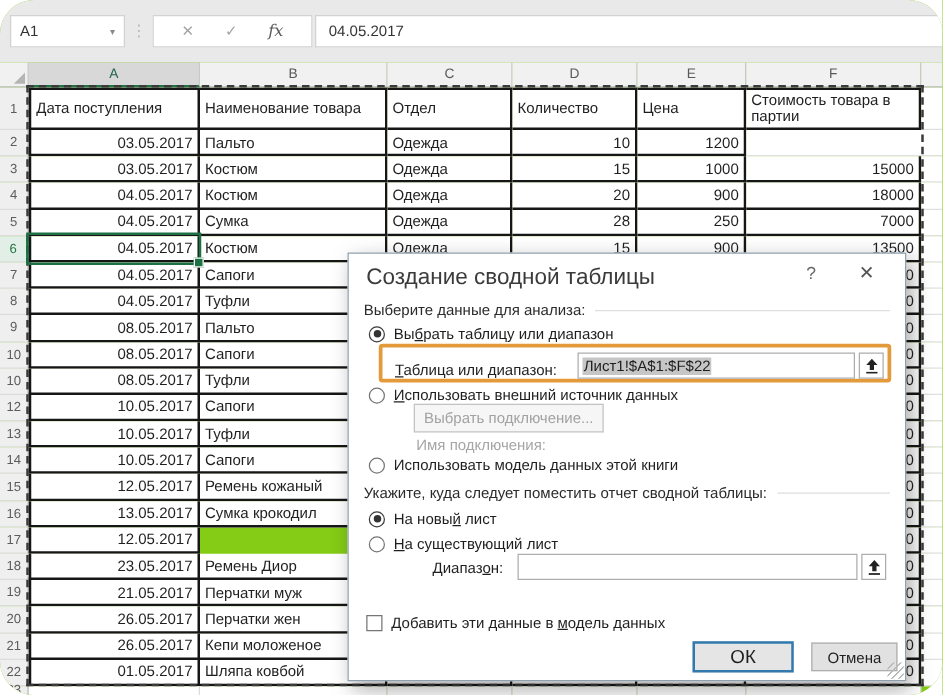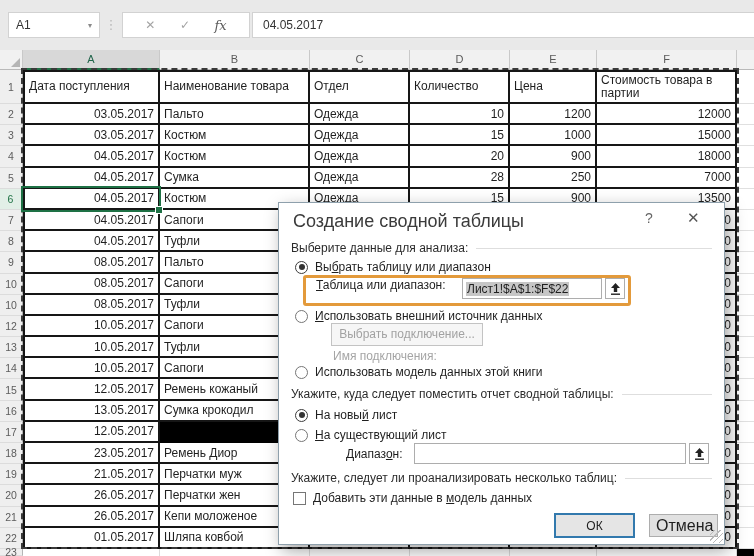--- a/index.html
+++ b/index.html
@@ -1,17 +1,17 @@
 <!DOCTYPE html>
 <html><head>
 <meta charset="utf-8">
 <style>
   html,body{margin:0;padding:0;}
-  #app{position:relative;width:754px;height:556px;background:#000000;overflow:hidden;
-       font-family:"Liberation Sans","DejaVu Sans",sans-serif;color:#1f1f1f;}
+  #app{position:relative;width:754px;height:556px;background:#84cc16;overflow:hidden;
+       font-family:"Liberation Sans","DejaVu Sans",sans-serif;color:#1f1f1f;border-radius:27px;}
 
   
   .fbar{position:absolute;top:0;left:0;right:0;height:50px;background:#e9e9e9;}
   .namebox{position:absolute;left:8px;top:12px;width:92px;height:26px;background:#fff;
            border:1px solid #d2d2d2;display:flex;align-items:center;padding:0 7px;
            box-sizing:border-box;font-size:12px;color:#333;}
   .namebox .dd{margin-left:auto;font-size:8px;color:#8a8a8a;}
   .vdots{position:absolute;left:104px;top:14px;width:14px;height:22px;color:#b9b9b9;
          font-size:13px;text-align:center;line-height:22px;}
   .fxbox{position:absolute;left:122px;top:12px;width:128px;height:26px;background:#fff;
@@ -71,41 +71,41 @@
   .dlg-close{position:absolute;left:408px;top:6px;font-size:15px;color:#555;}
   .group{position:absolute;left:12px;right:12px;display:flex;align-items:center;color:#2b2b2b;}
   .group::after{content:"";flex:1;height:1px;background:#dedede;margin-left:8px;}
   .opt{position:absolute;display:flex;align-items:center;gap:7px;}
   .radio{width:13px;height:13px;border:1px solid #767676;border-radius:50%;background:#fff;
          box-sizing:border-box;display:flex;align-items:center;justify-content:center;flex:none;}
   .radio.on{border-color:#3c3c3c;}
   .radio.on::after{content:"";width:6px;height:6px;border-radius:50%;background:#333;}
   .cbox{width:13px;height:13px;border:1px solid #767676;background:#fff;box-sizing:border-box;flex:none;}
   .ak{text-decoration:underline;}
-  .orange{position:absolute;left:24px;top:72px;width:328px;height:31px;
+  .orange{position:absolute;left:24px;top:72px;width:410px;height:31px;
           border:3px solid #E39A3B;border-radius:3px;box-sizing:border-box;background:#fff;
-          display:flex;align-items:flex-start;padding:0 3px 0 10px;}
+          display:flex;align-items:flex-end;padding:0 3px 0 10px;}
   .orange .lbl{width:146px;flex:none;}
   .txtfield{flex:1;height:21px;border:1px solid #adadad;box-sizing:border-box;background:#fff;
             display:flex;align-items:center;padding:0 3px;overflow:hidden;}
   .seltext{background:#c6c6c6;padding:0 1px;}
   .rbtn{width:20px;height:21px;border:1px solid #adadad;background:#fff;box-sizing:border-box;
         margin-left:3px;display:flex;align-items:center;justify-content:center;flex:none;padding:0;}
   .dis-btn{position:absolute;left:52px;top:120px;width:152px;height:23px;background:#f6f6f6;
            border:1px solid #c3c3c3;color:#a2a2a2;font-size:12px;text-align:center;
            line-height:21px;box-sizing:border-box;}
   .dis-lbl{position:absolute;left:54px;top:146px;color:#a5a5a5;}
   .rng2{position:absolute;left:0;top:240px;width:100%;display:flex;align-items:center;}
   .rng2 .lbl{margin-left:67px;width:68px;flex:none;}
   .rng2 .txtfield{flex:none;width:272px;}
   .btnrow{position:absolute;left:0;top:310px;width:100%;height:28px;}
   .okbtn{position:absolute;left:275px;top:0;width:81px;height:25px;background:#e5e5e5;
-         border:2px solid #3279ad;color:#1f1f1f;font-size:12px;box-sizing:border-box;}
+         border:2px solid #3279ad;color:#1f1f1f;font-size:15px;box-sizing:border-box;}
   .cbtn{position:absolute;left:370px;top:1px;width:69px;height:23px;background:#e1e1e1;
-        border:1px solid #adadad;color:#1f1f1f;font-size:16px;box-sizing:border-box;}
+        border:1px solid #adadad;color:#1f1f1f;font-size:12px;box-sizing:border-box;}
   .grip{position:absolute;right:1px;bottom:1px;width:13px;height:13px;
         background:repeating-linear-gradient(135deg,transparent 0 3px,#b9b9b9 3px 4px);}
   .arrow-ico{display:block;}
 </style>
 </head>
 <body>
 
 <div id="app">
 
   <div class="fbar">
@@ -146,21 +146,20 @@
         <div class="cell c5" style="width: 140px;">Стоимость товара в партии</div>
         <div class="gcell"></div>
       </div>
       <div class="grow ">
         <div class="gut">2</div>
         <div class="cell c0 al-r" style="width: 137px;">03.05.2017</div>
         <div class="cell c1" style="width: 150px;">Пальто</div>
         <div class="cell c2" style="width: 100px;">Одежда</div>
         <div class="cell c3 al-r" style="width: 100px;">10</div>
         <div class="cell c4 al-r" style="width: 87px;">1200</div>
-        <div class="cell c5 al-r" style="width: 140px;">12000</div>
         <div class="gcell"></div>
       </div>
       <div class="grow ">
         <div class="gut">3</div>
         <div class="cell c0 al-r" style="width: 137px;">03.05.2017</div>
         <div class="cell c1" style="width: 150px;">Костюм</div>
         <div class="cell c2" style="width: 100px;">Одежда</div>
         <div class="cell c3 al-r" style="width: 100px;">15</div>
         <div class="cell c4 al-r" style="width: 87px;">1000</div>
         <div class="cell c5 al-r" style="width: 140px;">15000</div>
@@ -430,23 +429,20 @@
       <span class="lbl"><span>Диапаз</span><span class="ak">о</span><span>н:</span></span>
       <div class="txtfield"></div>
       <button class="rbtn">
         <svg class="arrow-ico" width="11" height="12" viewBox="0 0 11 12">
             <path d="M5.5 0 L10 5 H7.2 V9 H3.8 V5 H1 Z" fill="#222"></path>
             <rect x="1" y="10.5" width="9" height="1.4" fill="#222"></rect>
           </svg>
       </button>
     </div>
 
-    <div class="group" style="top:268px;">
-      <span>Укажите, следует ли проанализировать несколько таблиц:</span>
-    </div>
 
     <div class="opt" style="left:14px;top:288px;">
       <span class="cbox"></span>
       <span><span>Добавить эти данные в </span><span class="ak">м</span><span>одель данных</span></span>
     </div>
 
     <div class="btnrow">
       <button class="okbtn">ОК</button>
       <button class="cbtn">Отмена</button>
     </div>

